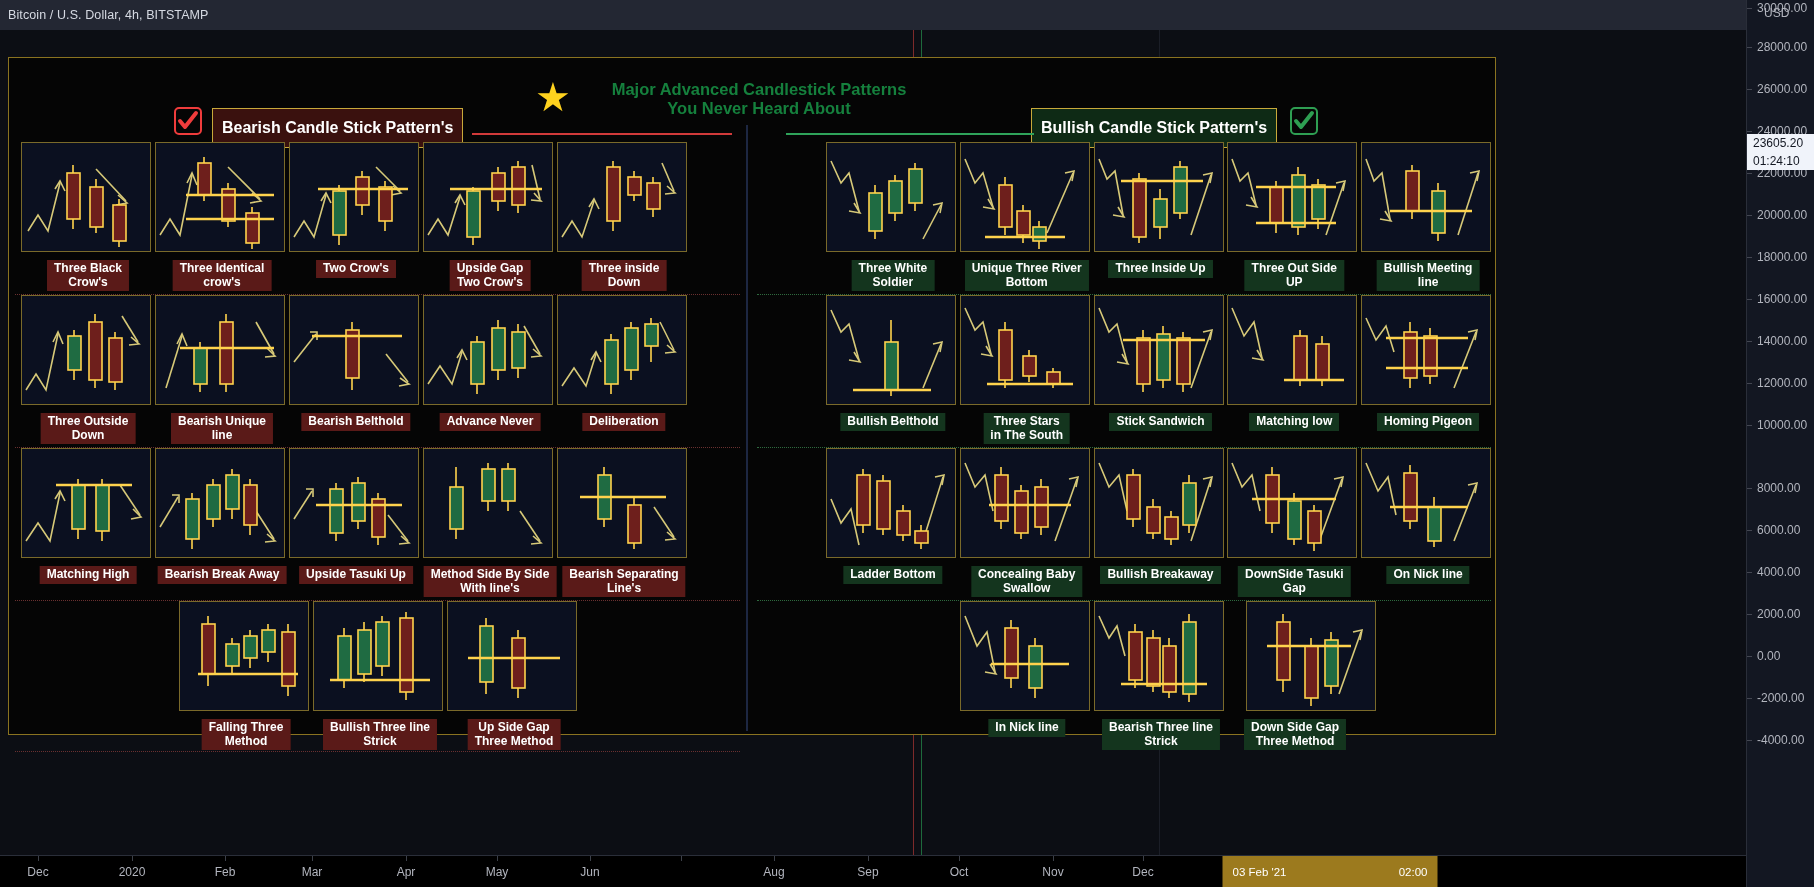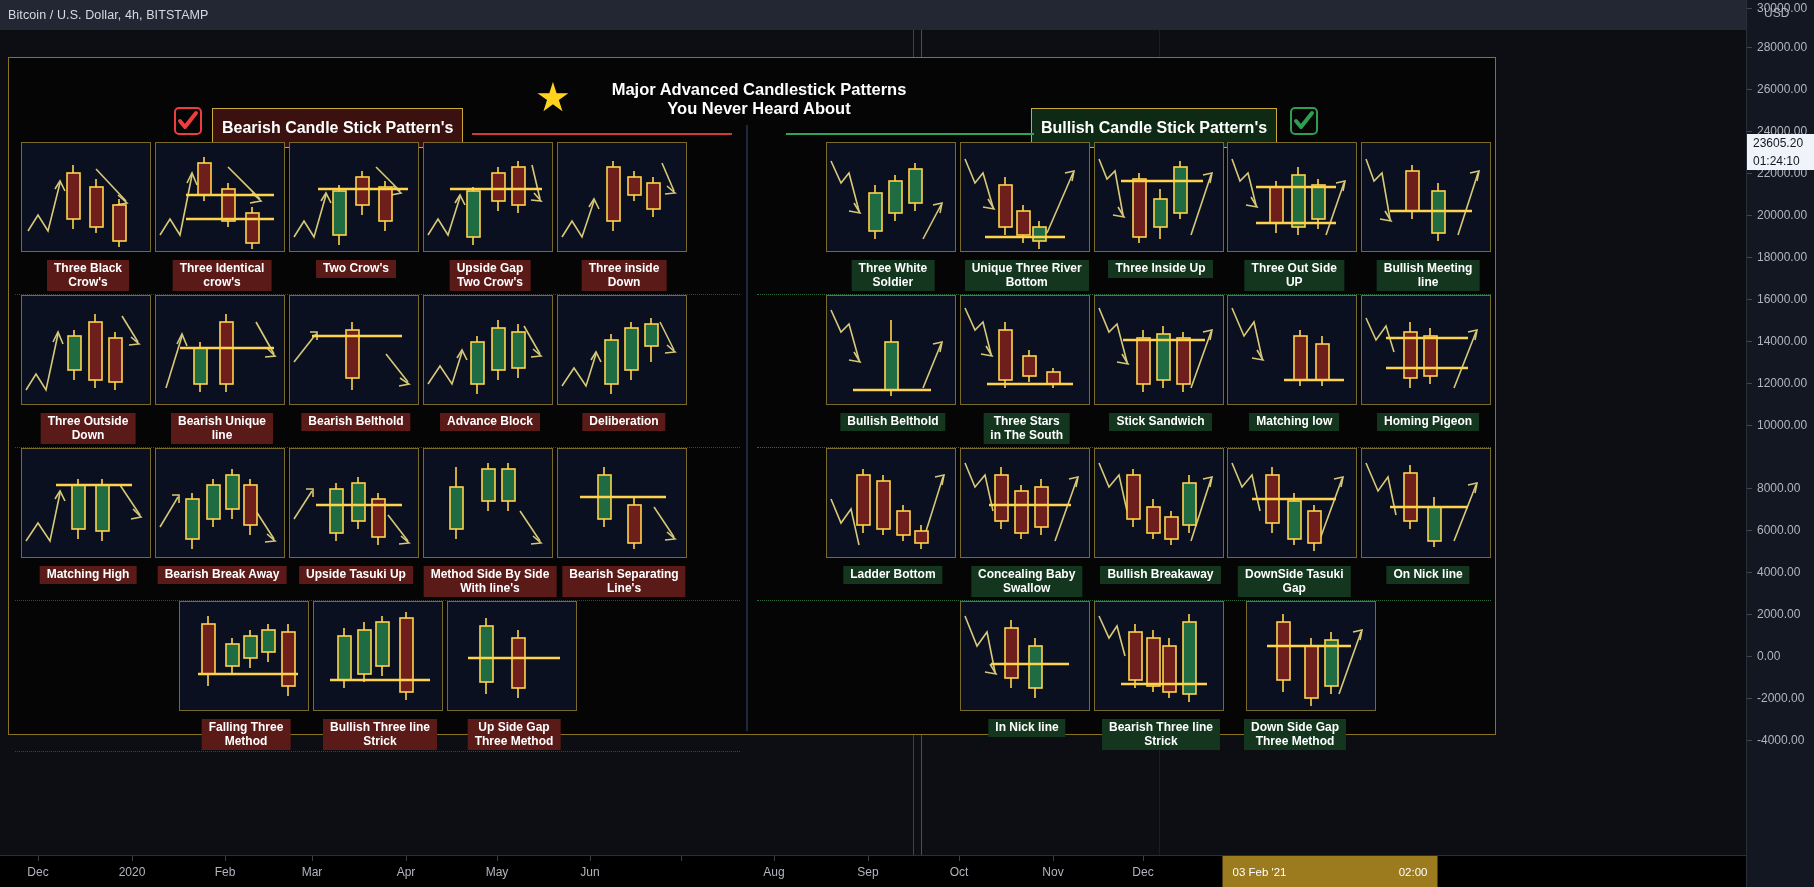--- a/index.html
+++ b/index.html
@@ -61,21 +61,21 @@
   .poster{
     position:absolute; left:8px; top:27px; width:1488px; height:678px;
     background:#050505; border:1px solid #8a7320;
   }
   .star{
     position:absolute; left:524px; top:20px; width:40px; height:40px;
     color:#ffd21e; font-size:40px; line-height:38px; text-align:center;
   }
   .poster-title{
     position:absolute; left:470px; top:22px; width:560px; text-align:center;
-    color:#ffffff; font-size:16.5px; font-weight:bold; line-height:19px;
+    color:#15803d; font-size:16.5px; font-weight:bold; line-height:19px;
   }
 
   .hdr-check{
     position:absolute; width:28px; height:28px; border-radius:5px;
   }
   .hdr-check.bear{ left:165px; top:49px; border:2.5px solid #ef3c3c; }
   .hdr-check.bull{ left:1281px; top:49px; border:2.5px solid #2e9e52; }
   .hdr-check svg{ display:block; }
 
   .hdr-box{
@@ -382,21 +382,21 @@
                     <line x1="53" y1="40" x2="53" y2="98"></line>
                       <rect x="47" y="46" width="13" height="42" fill="#1f6b42"></rect>
                     <line x1="74" y1="24" x2="74" y2="84"></line>
                       <rect x="68" y="32" width="13" height="42" fill="#1f6b42"></rect>
                     <line x1="94" y1="28" x2="94" y2="82"></line>
                       <rect x="88" y="36" width="13" height="36" fill="#1f6b42"></rect>
                   </g>
                 </svg>
               </div>
               <div class="caption" style="top:118px;">
-                <div>Advance Block</div>
+                <div>Advance Never</div>
                 <div></div>
               </div>
             </div>
 
             <div class="cell" style="width:134px;">
               <div class="box" style="width:130px;height:110px;">
                 <svg class="pat" width="130" height="110" viewBox="0 0 130 110">
                   <g stroke="#d7c978" stroke-width="1.6" fill="none">
                     <path d="M4 90 L16 72 L28 90 L38 58"></path>
                       <path d="M33 64 L38 56 L43 66"></path>

